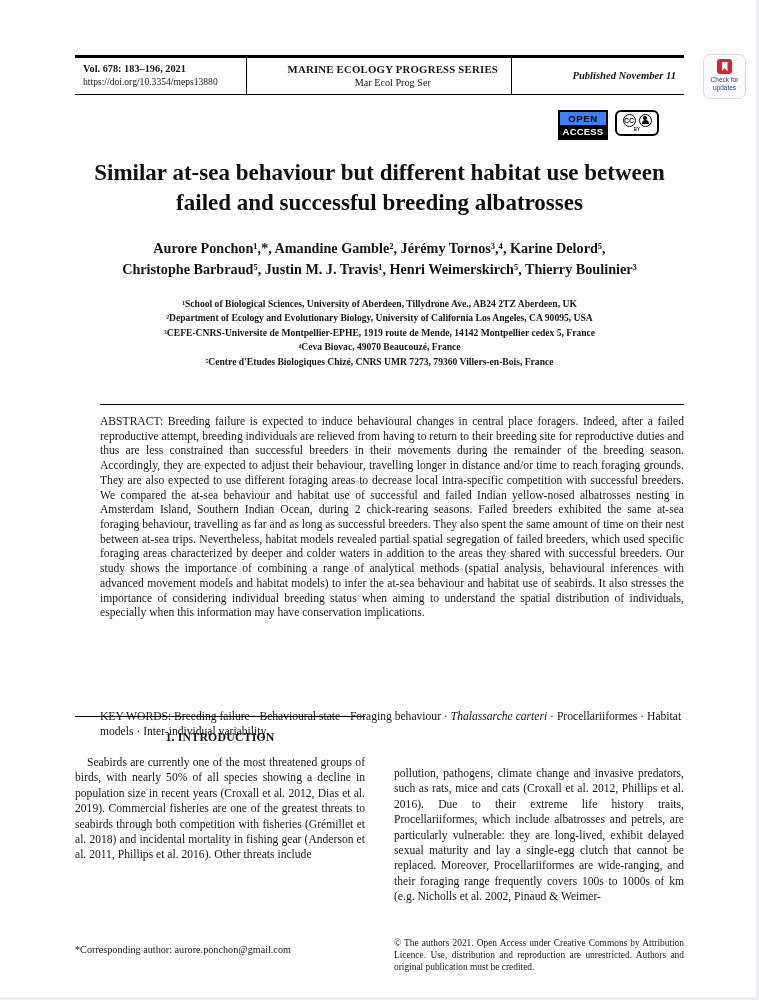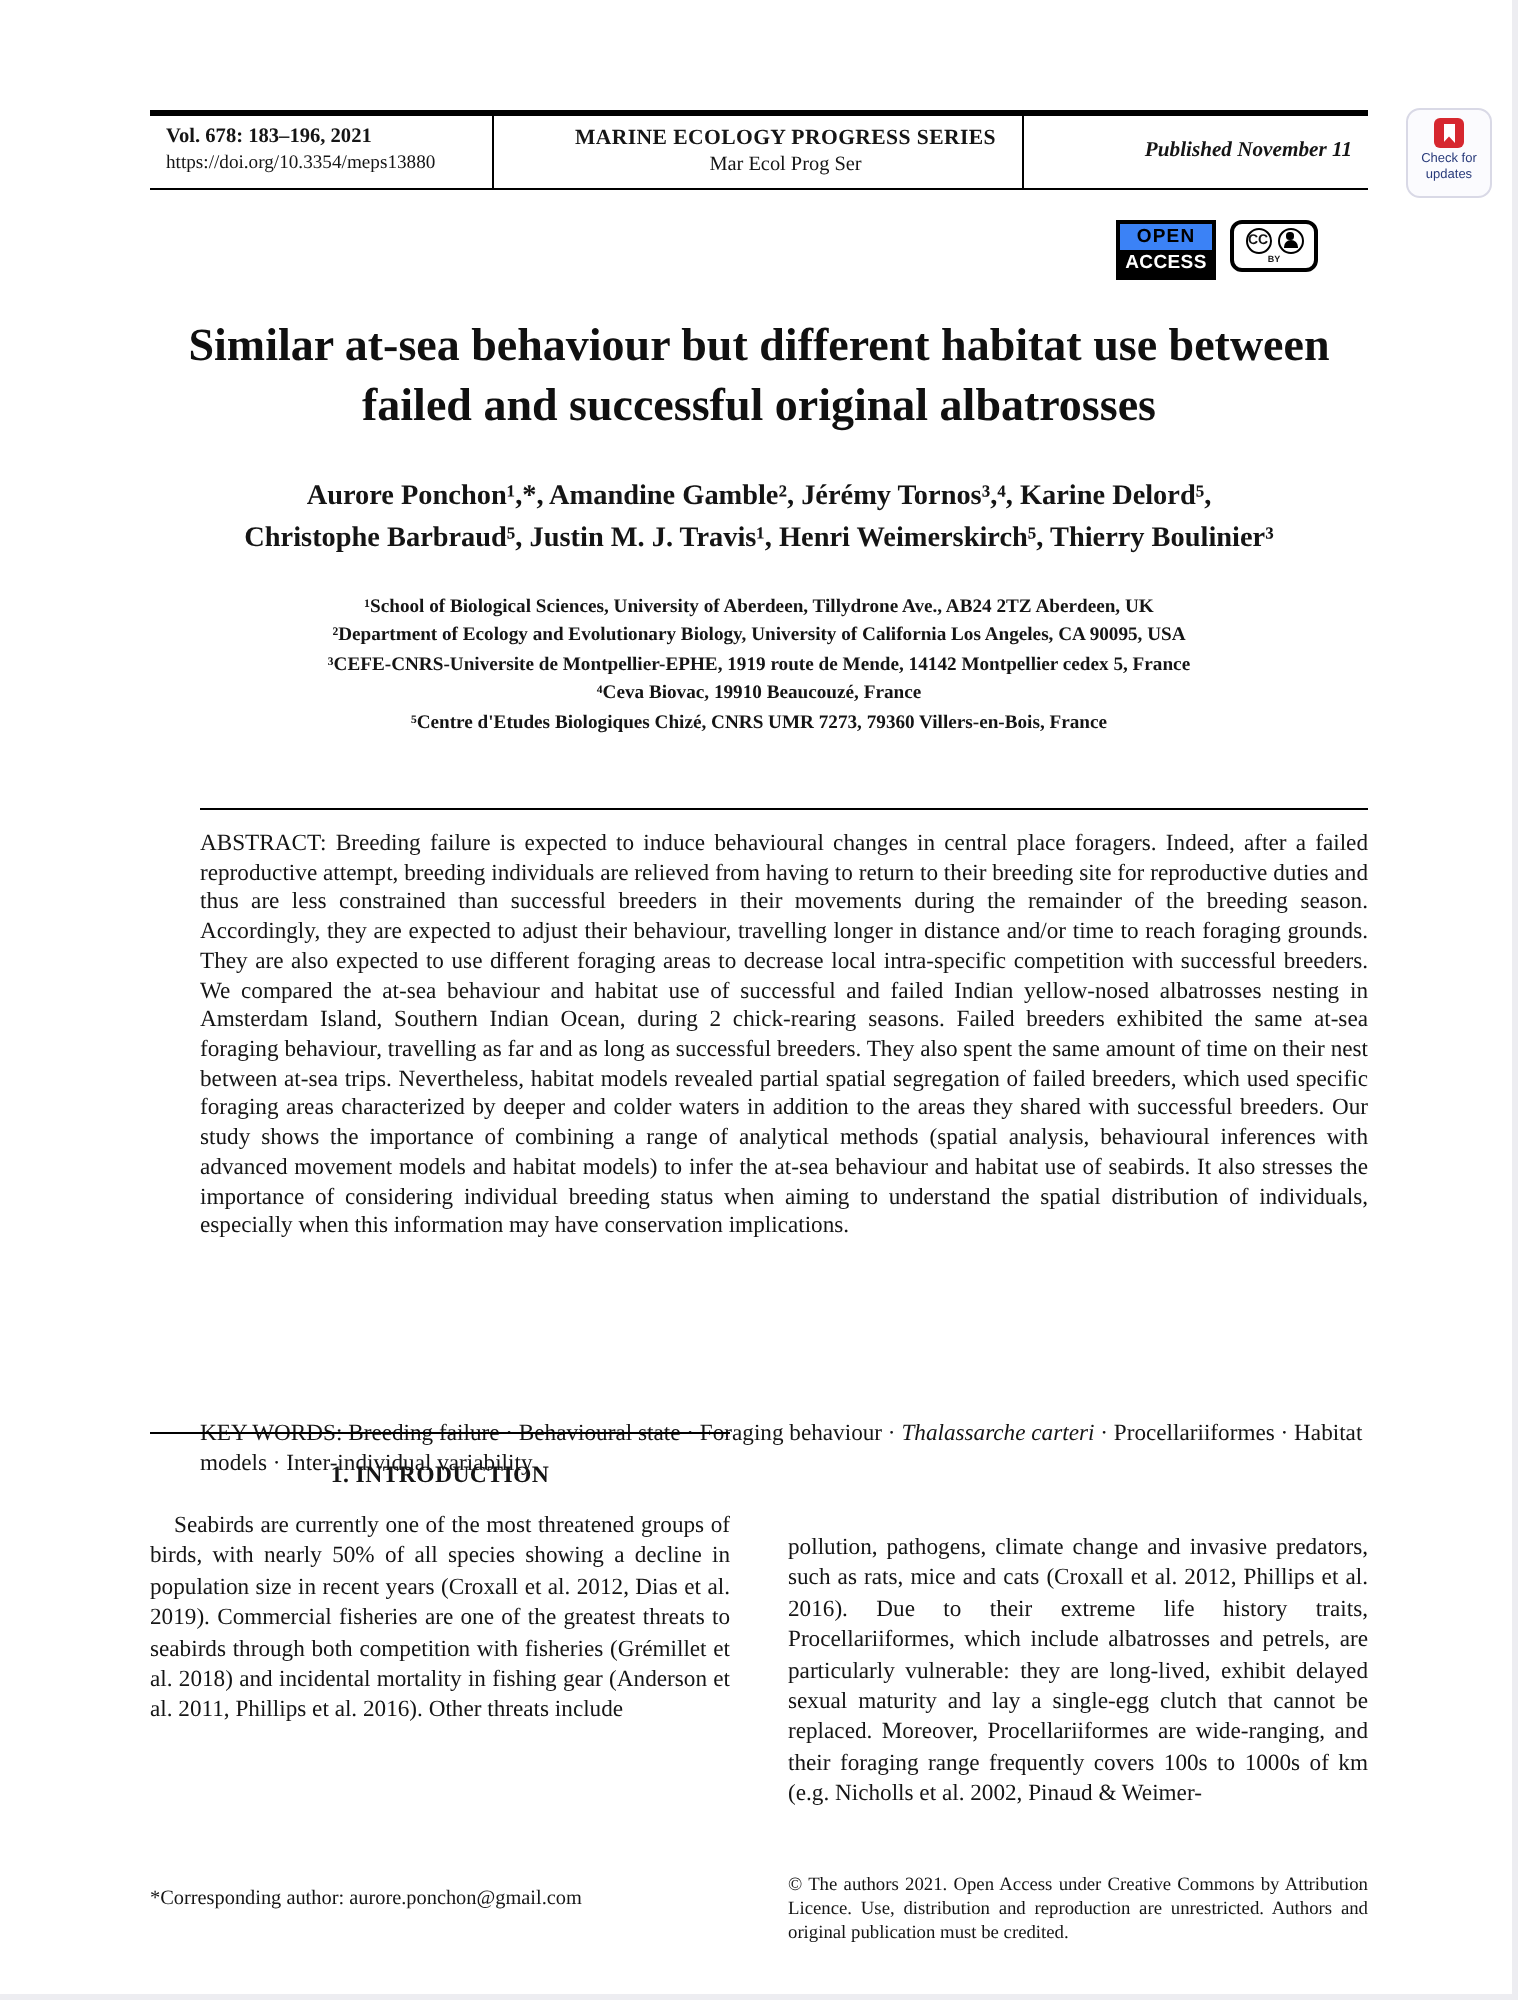--- a/index.html
+++ b/index.html
@@ -145,32 +145,32 @@
         <div class="cc-circle">CC</div>
         <div class="cc-circle">
           <div class="person-head"></div>
           <div class="person-body"></div>
         </div>
       </div>
       <div class="cc-by-label">BY</div>
     </div>
   </div>
 
-  <h1 class="title" style="margin:0;">Similar at-sea behaviour but different habitat use between failed and successful original albatrosses</h1>
+  <h1 class="title" style="margin:0;">Similar at-sea behaviour but different habitat use between failed and successful breeding albatrosses</h1>
 
   <div class="authors">
     <div>Aurore Ponchon¹,*, Amandine Gamble², Jérémy Tornos³,⁴, Karine Delord⁵,</div>
     <div>Christophe Barbraud⁵, Justin M. J. Travis¹, Henri Weimerskirch⁵, Thierry Boulinier³</div>
   </div>
 
   <div class="affils">
     <div>¹School of Biological Sciences, University of Aberdeen, Tillydrone Ave., AB24 2TZ Aberdeen, UK</div>
     <div>²Department of Ecology and Evolutionary Biology, University of California Los Angeles, CA 90095, USA</div>
     <div>³CEFE-CNRS-Universite de Montpellier-EPHE, 1919 route de Mende, 14142 Montpellier cedex 5, France</div>
-    <div>⁴Ceva Biovac, 19910 Beaucouzé, France</div>
+    <div>⁴Ceva Biovac, 49070 Beaucouzé, France</div>
     <div>⁵Centre d'Etudes Biologiques Chizé, CNRS UMR 7273, 79360 Villers-en-Bois, France</div>
   </div>
 
   <div class="abstract">
     <span>ABSTRACT:</span>
     <span>Breeding failure is expected to induce behavioural changes in central place foragers. Indeed, after a failed reproductive attempt, breeding individuals are relieved from having to return to their breeding site for reproductive duties and thus are less constrained than successful breeders in their movements during the remainder of the breeding season. Accordingly, they are expected to adjust their behaviour, travelling longer in distance and/or time to reach foraging grounds. They are also expected to use different foraging areas to decrease local intra-specific competition with successful breeders. We compared the at-sea behaviour and habitat use of successful and failed Indian yellow-nosed albatrosses nesting in Amsterdam Island, Southern Indian Ocean, during 2 chick-rearing seasons. Failed breeders exhibited the same at-sea foraging behaviour, travelling as far and as long as successful breeders. They also spent the same amount of time on their nest between at-sea trips. Nevertheless, habitat models revealed partial spatial segregation of failed breeders, which used specific foraging areas characterized by deeper and colder waters in addition to the areas they shared with successful breeders. Our study shows the importance of combining a range of analytical methods (spatial analysis, behavioural inferences with advanced movement models and habitat models) to infer the at-sea behaviour and habitat use of seabirds. It also stresses the importance of considering individual breeding status when aiming to understand the spatial distribution of individuals, especially when this information may have conservation implications.</span>
   </div>
 
   <div class="keywords">
     <span>KEY WORDS:</span>

